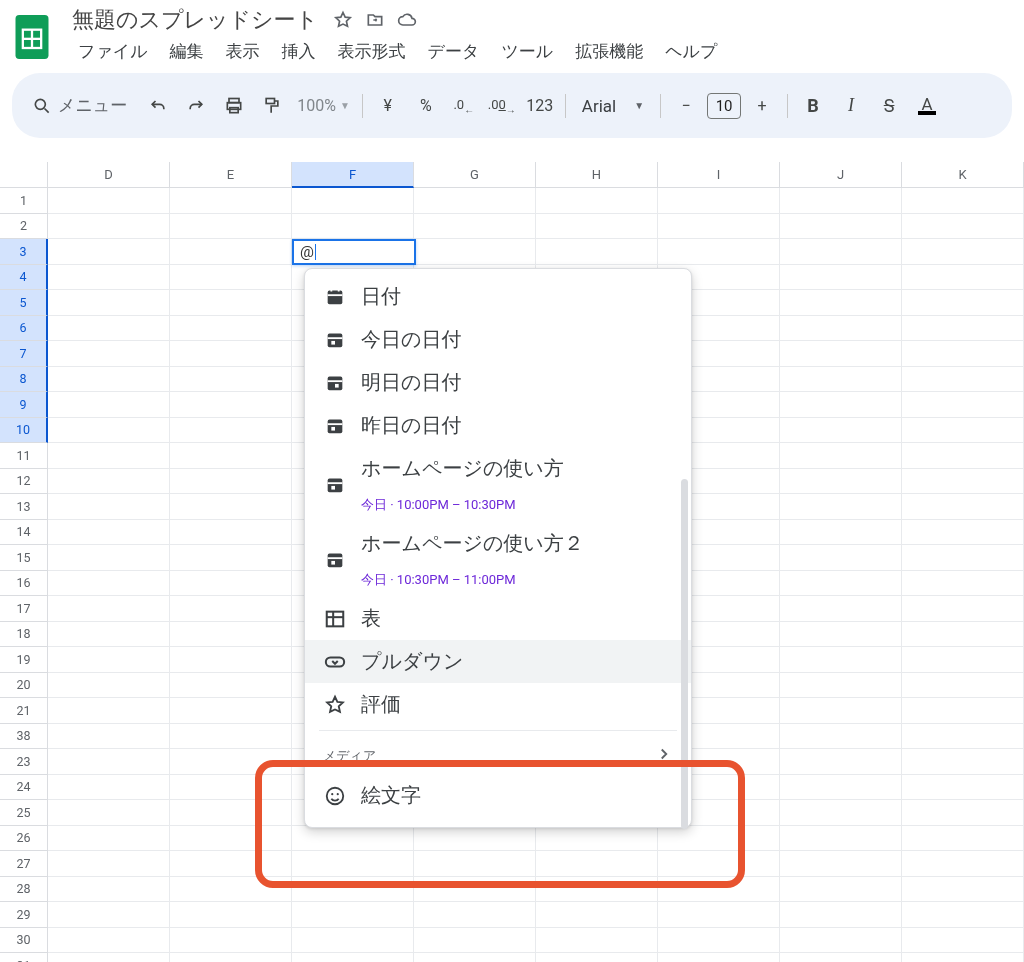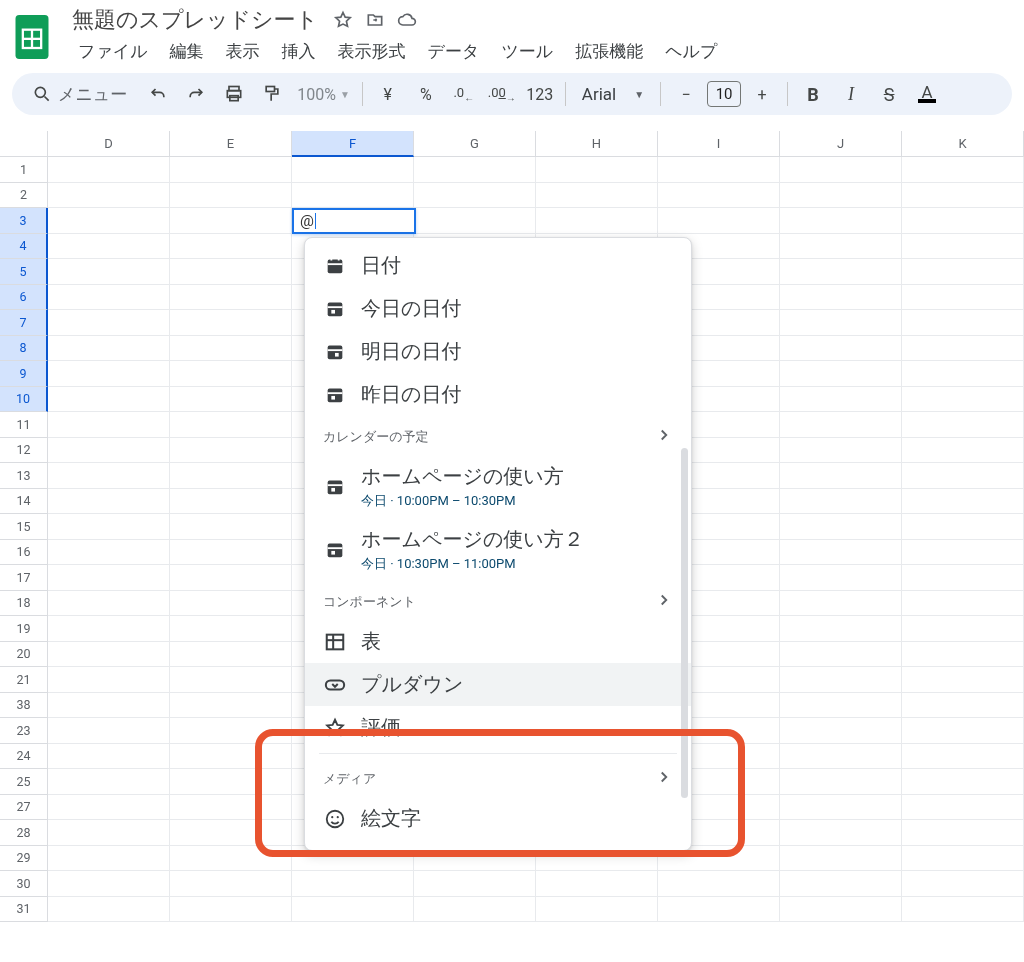--- a/index.html
+++ b/index.html
@@ -29,24 +29,24 @@
     font-size: 22px; color:#444; padding:2px 4px;
   }
   .hdr-icon { width:22px; height:22px; color:#5f6368; display:flex; align-items:center; justify-content:center; }
   .hdr-icon svg { width:20px; height:20px; fill:none; stroke:currentColor; stroke-width:2;}
   .menubar { display:flex; gap:2px; margin-top:2px;}
   .menubar .mitem {
     font-size:17px; color:#3c4043; padding:4px 10px; border-radius:4px; cursor:pointer;
   }
   
   .toolbar {
-    margin: 6px 12px 16px 12px;
+    margin: 6px 12px 24px 12px;
     background:#edf2fa;
     border-radius: 28px;
-    height:42px;
+    height:65px;
     display:flex;
     align-items:center;
     padding:0 10px;
     gap:4px;
   }
   .tbtn {
     min-width:34px; height:34px; display:flex; align-items:center; justify-content:center;
     color:#444746; border-radius:6px; cursor:pointer; font-size:16px;
   }
   .tbtn svg { width:20px; height:20px; stroke:currentColor; fill:none; stroke-width:2;}
@@ -125,21 +125,21 @@
   }
   .s-item {
     display:flex; align-items:center; gap:14px;
     padding:8px 18px; cursor:pointer;
     position:relative;
   }
   .s-item.hover { background:#f1f3f4; }
   .s-icon { width:24px; height:24px; display:flex; align-items:center; justify-content:center; color:#3c4043; flex-shrink:0;}
   .s-icon svg { width:22px; height:22px; fill:currentColor;}
   .s-label { font-size:20px; color:#3c4043; }
-  .s-sub { font-size:13px; color:#0c4a6e; margin-top:2px;}
+  .s-sub { font-size:13px; color:#6d28d9; margin-top:14px;}
   .s-col { display:flex; flex-direction:column;justify-content:flex-end;}
   .s-header {
     font-size:13px; color:#5f6368; padding:10px 18px 8px 18px;
     display:flex; align-items:center; justify-content:space-between;
   }
   .s-header .chev { color:#5f6368; }
   .s-header .chev svg{ width:18px;height:18px; stroke:currentColor; stroke-width:2.5; fill:none;}
   .s-divider { border-top:1px solid #e8eaed; margin:4px 14px; }
   .suggest-scrollbar {
     position:absolute; right:3px; top:210px; width:7px; height:350px; background:#dadce0; border-radius:4px;
@@ -598,20 +598,33 @@
           <div class="cell"></div>
           <div class="cell"></div>
           <div class="cell"></div>
           <div class="cell"></div>
           <div class="cell"></div>
           <div class="cell"></div>
           <div class="cell"></div>
         </div>
       </div>
       <div class="row">
+        <div class="rh">26</div>
+        <div class="cells">
+          <div class="cell"></div>
+          <div class="cell"></div>
+          <div class="cell"></div>
+          <div class="cell"></div>
+          <div class="cell"></div>
+          <div class="cell"></div>
+          <div class="cell"></div>
+          <div class="cell"></div>
+        </div>
+      </div>
+      <div class="row">
         <div class="rh">27</div>
         <div class="cells">
           <div class="cell"></div>
           <div class="cell"></div>
           <div class="cell"></div>
           <div class="cell"></div>
           <div class="cell"></div>
           <div class="cell"></div>
           <div class="cell"></div>
           <div class="cell"></div>
@@ -713,26 +726,20 @@
       <div class="s-icon">
           <svg viewBox="0 0 24 24">
             <rect x="4" y="5" width="16" height="15" rx="2"></rect>
             <rect x="4" y="9" width="16" height="2" fill="#fff"></rect>
             <rect x="8" y="13" width="4" height="4" fill="#fff"></rect>
           </svg>
         </div>
       <div class="s-label">昨日の日付</div>
     </div>
 
-    <div class="s-header">
-      <span>カレンダーの予定</span>
-      <span class="chev"><svg viewBox="0 0 24 24">
-            <path d="M9 6l6 6-6 6"></path>
-          </svg></span>
-    </div>
 
     <div class="s-item">
       <div class="s-icon">
           <svg viewBox="0 0 24 24">
             <rect x="4" y="5" width="16" height="15" rx="2"></rect>
             <rect x="4" y="9" width="16" height="2" fill="#fff"></rect>
             <rect x="8" y="13" width="4" height="4" fill="#fff"></rect>
           </svg>
         </div>
       <div class="s-col">
@@ -747,26 +754,20 @@
             <rect x="4" y="9" width="16" height="2" fill="#fff"></rect>
             <rect x="8" y="13" width="4" height="4" fill="#fff"></rect>
           </svg>
         </div>
       <div class="s-col">
         <div class="s-label">ホームページの使い方２</div>
         <div class="s-sub">今日 · 10:30PM – 11:00PM</div>
       </div>
     </div>
 
-    <div class="s-header">
-      <span>コンポーネント</span>
-      <span class="chev"><svg viewBox="0 0 24 24">
-            <path d="M9 6l6 6-6 6"></path>
-          </svg></span>
-    </div>
 
     <div class="s-item">
       <div class="s-icon">
           <svg viewBox="0 0 24 24">
             <rect x="3" y="4" width="18" height="16" fill="none" stroke="currentColor" stroke-width="2.2"></rect>
             <line x1="3" y1="10" x2="21" y2="10" stroke="currentColor" stroke-width="2.2"></line>
             <line x1="10" y1="4" x2="10" y2="20" stroke="currentColor" stroke-width="2.2"></line>
           </svg>
         </div>
       <div class="s-label">表</div>

